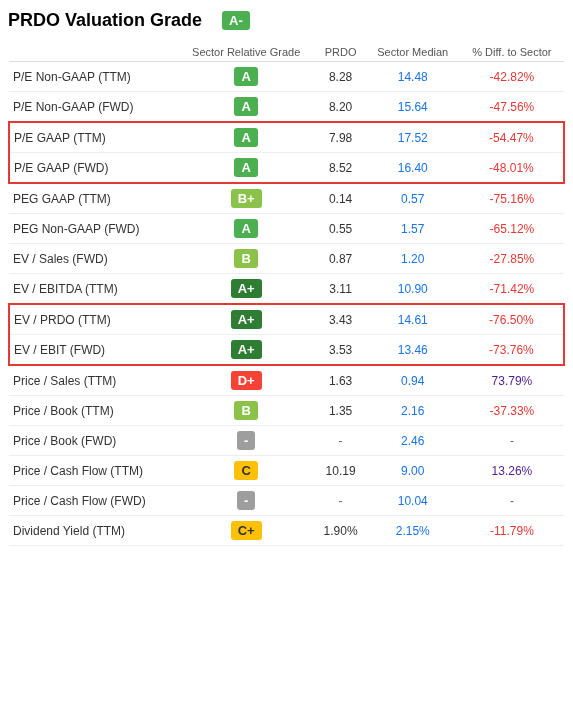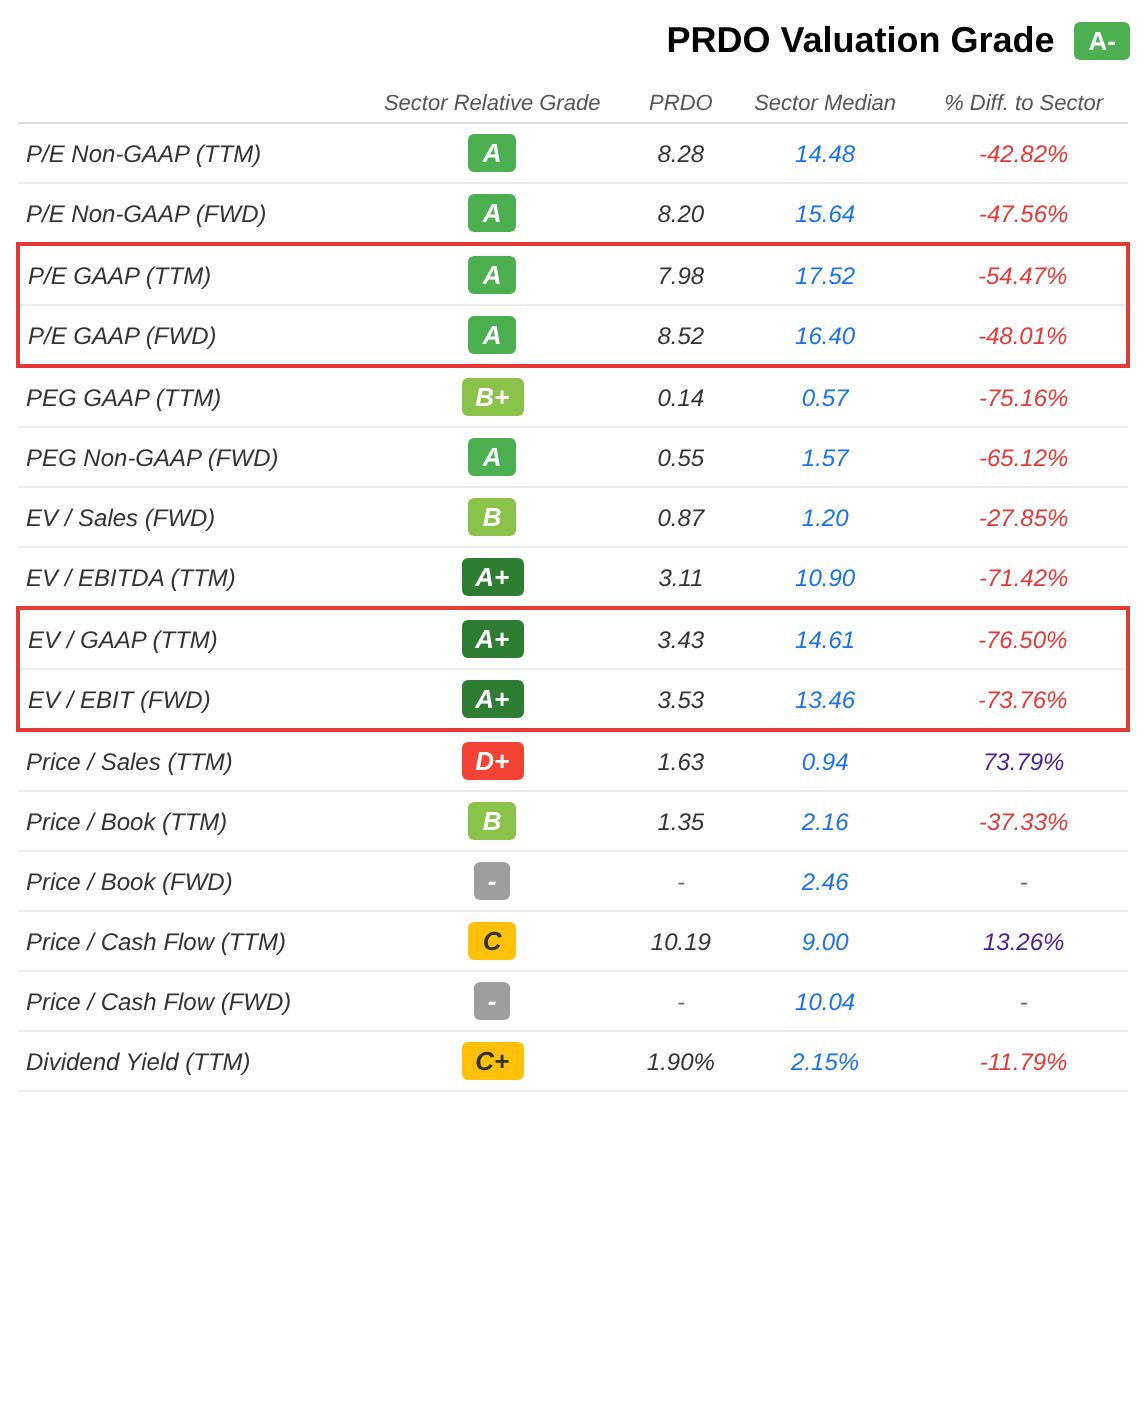--- a/index.html
+++ b/index.html
@@ -8,22 +8,21 @@
       font-size: 12px;
       background: #fff;
       color: #333;
       width: 573px;
       padding: 10px 8px;
     }
     .header-row {
       display: flex;
       align-items: center;
       margin-bottom: 12px;
-      gap: 10px;
-      justify-content: flex-end;
+      gap: 20px;
     }
     .page-title {
       font-size: 18px;
       font-weight: bold;
       color: #000;
     }
     .grade-badge {
       display: inline-block;
       padding: 2px 7px;
       border-radius: 3px;
@@ -37,21 +36,20 @@
     .grade-B-plus { background: #8bc34a; }
     .grade-B { background: #8bc34a; }
     .grade-C { background: #ffc107; color: #333; }
     .grade-C-plus { background: #ffc107; color: #333; }
     .grade-D-plus { background: #f44336; }
     .grade-dash { background: #9e9e9e; }
 
     table {
       width: 100%;
       border-collapse: collapse;
-      font-style: italic;
     }
     thead th {
       font-size: 11px;
       color: #555;
       font-weight: normal;
       padding: 3px 4px;
       text-align: center;
       border-bottom: 1px solid #ddd;
     }
     thead th:first-child {
@@ -156,21 +154,21 @@
         <td class="pct-diff pct-neg">-27.85%</td>
       </tr>
       <tr>
         <td>EV / EBITDA (TTM)</td>
         <td class="grade-cell"><span class="grade-badge grade-A-plus">A+</span></td>
         <td class="prdo-val">3.11</td>
         <td class="sector-median">10.90</td>
         <td class="pct-diff pct-neg">-71.42%</td>
       </tr>
       <tr style="position: relative; border-top: 2px solid rgb(229, 57, 53); border-left: 2px solid rgb(229, 57, 53); border-right: 2px solid rgb(229, 57, 53);">
-        <td>EV / GAAP (TTM)</td>
+        <td>EV / PRDO (TTM)</td>
         <td class="grade-cell"><span class="grade-badge grade-A-plus">A+</span></td>
         <td class="prdo-val">3.43</td>
         <td class="sector-median">14.61</td>
         <td class="pct-diff pct-neg">-76.50%</td>
       </tr>
       <tr style="position: relative; border-bottom: 2px solid rgb(229, 57, 53); border-left: 2px solid rgb(229, 57, 53); border-right: 2px solid rgb(229, 57, 53); border-top: none;">
         <td>EV / EBIT (FWD)</td>
         <td class="grade-cell"><span class="grade-badge grade-A-plus">A+</span></td>
         <td class="prdo-val">3.53</td>
         <td class="sector-median">13.46</td>

